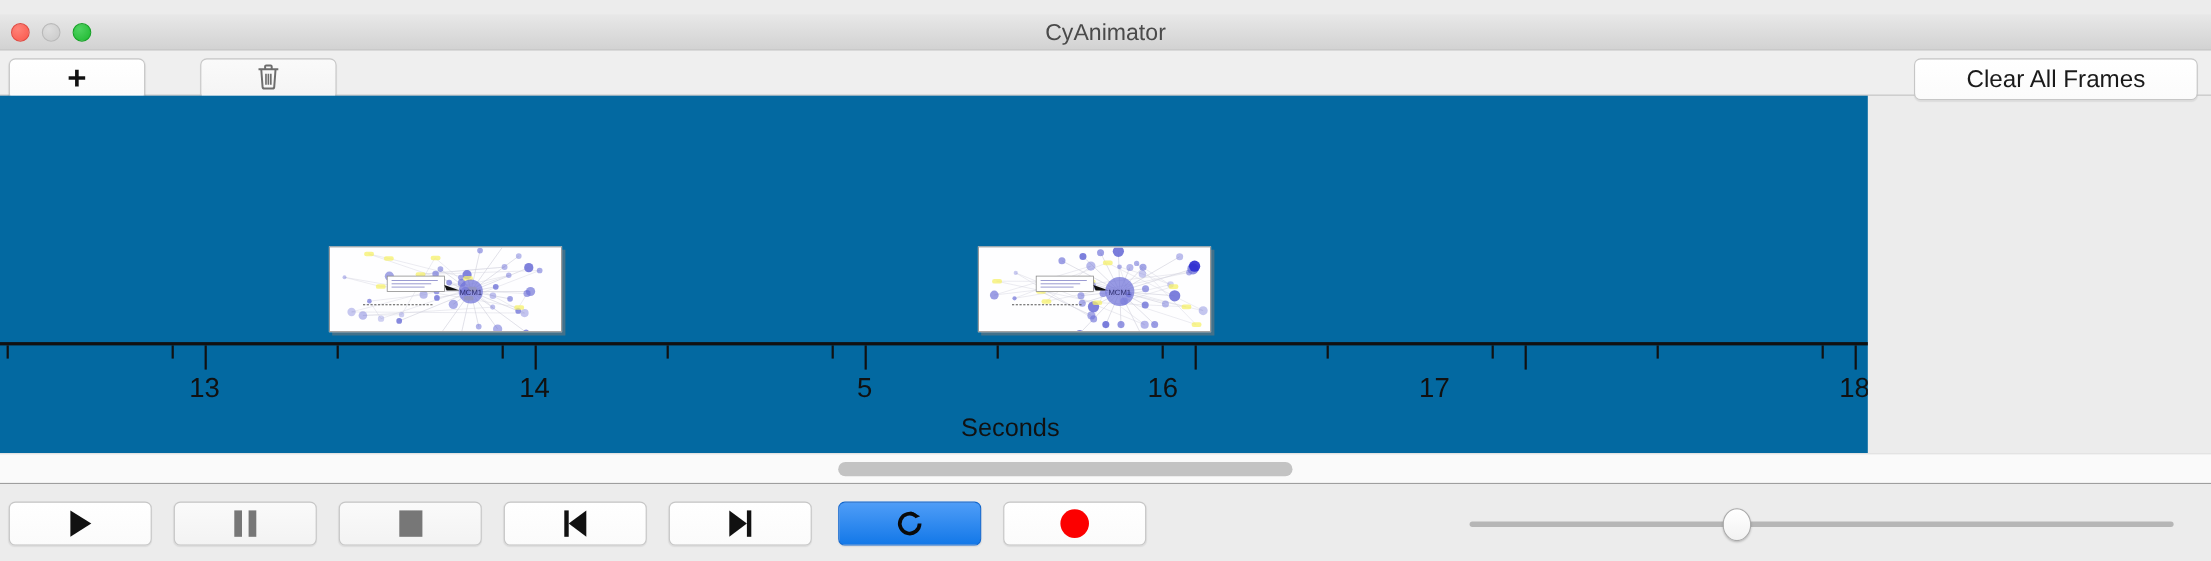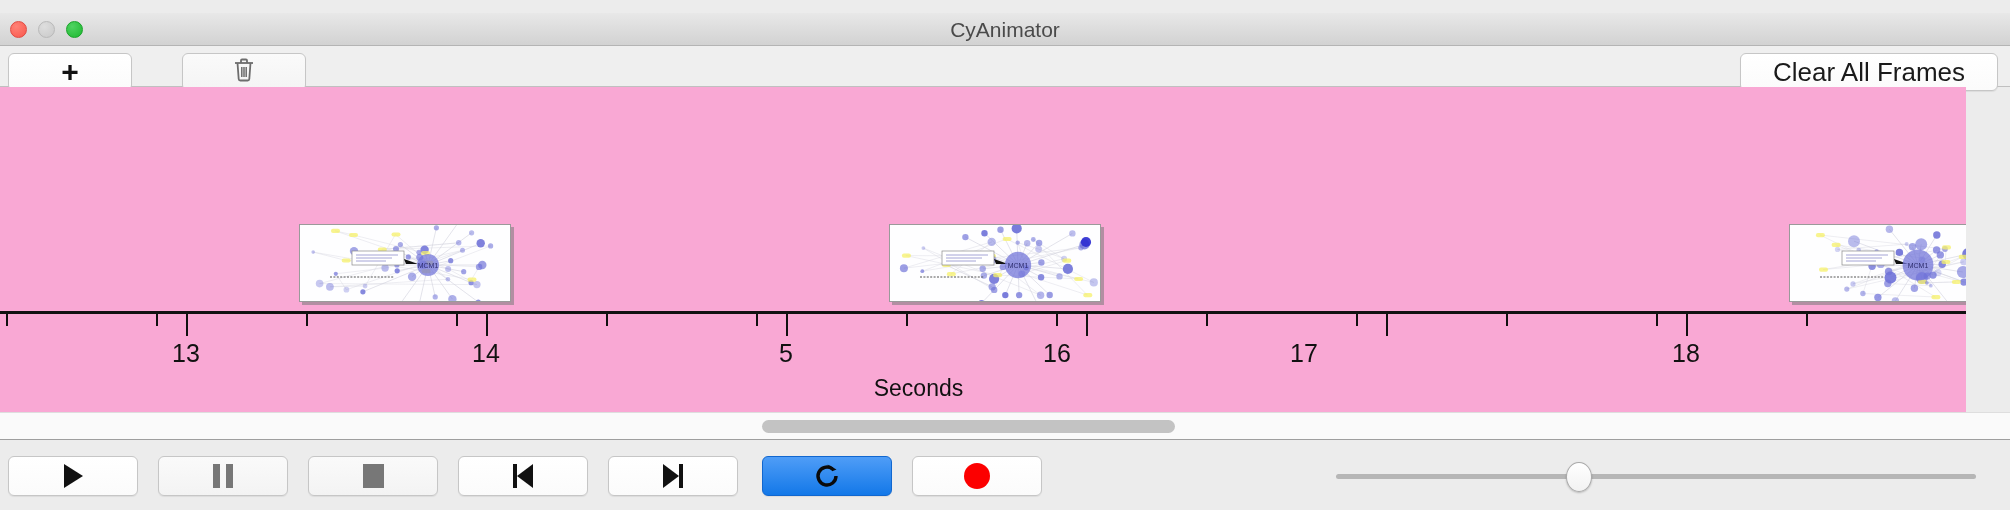--- a/index.html
+++ b/index.html
@@ -67,27 +67,27 @@
     border-radius: 6px;
     background: linear-gradient(#ffffff, #fbfbfb);
     box-shadow: 0 1px 1px rgba(0,0,0,.07);
     display: flex; align-items: center; justify-content: center;
     cursor: default;
   }
   .btn.dim { background: linear-gradient(#fafafa, #f4f4f4); }
   #add-frame-button   { left: 8px;  top: 7px; width: 124px; height: 38px; }
   #delete-frame-button{ left: 182px;top: 7px; width: 124px; height: 38px; }
   #clear-all-button   { right: 12px;top: 7px; width: 258px; height: 38px;
-                        font-size: 26px; color: #1a1a1a; }
+                        font-size: 22px; color: #1a1a1a; }
   .plus-glyph { font-size: 30px; font-weight: 700; line-height: 1; color: #111; }
 
   
   .timeline-panel {
-    position: absolute; left: 0; top: 87px; width: 1966px; height: 325px;
-    background: #f9a8d4;
+    position: absolute; left: 0; top: 87px; width: 1698px; height: 325px;
+    background: #0369a1;
     overflow: hidden;
   }
   .frames-layer { position: absolute; left: 0; top: 0; width: 2010px; height: 225px; }
 
   .frame-thumb {
     position: absolute; top: 212px; width: 212px; height: 78px;
     transform: translateY(-75px);
     background: #ffffff;
     border: 1px solid #9a9a9a;
     box-shadow: 3px 3px 0 rgba(120,120,120,.55);

